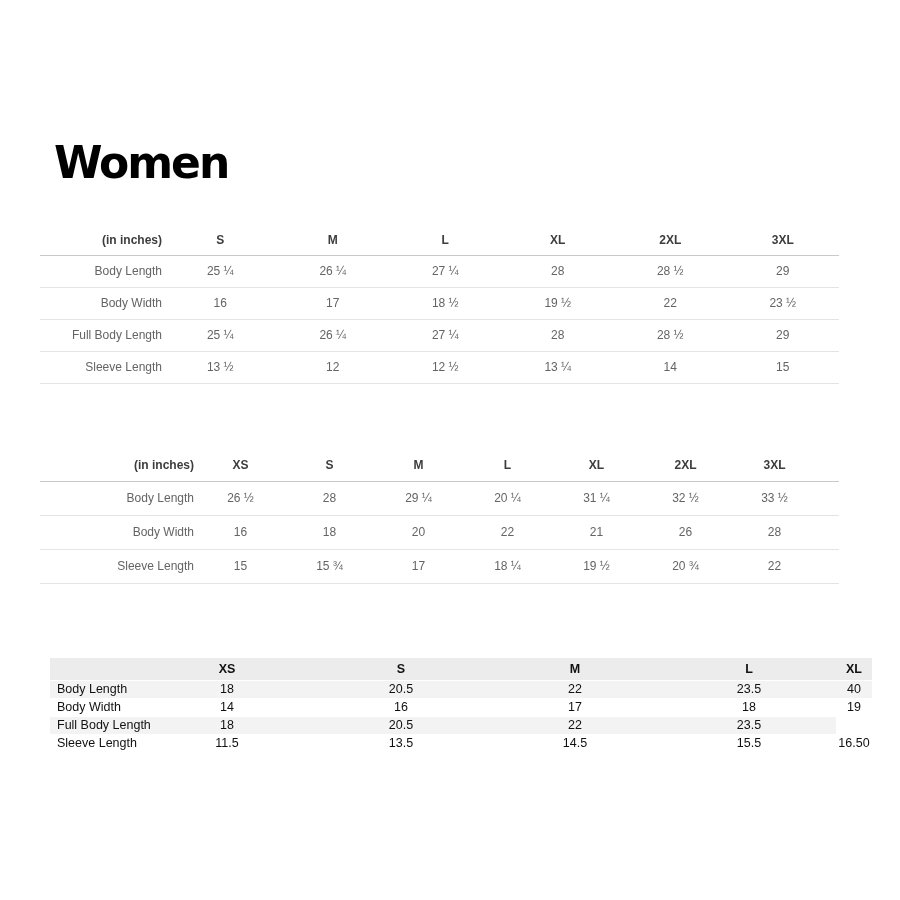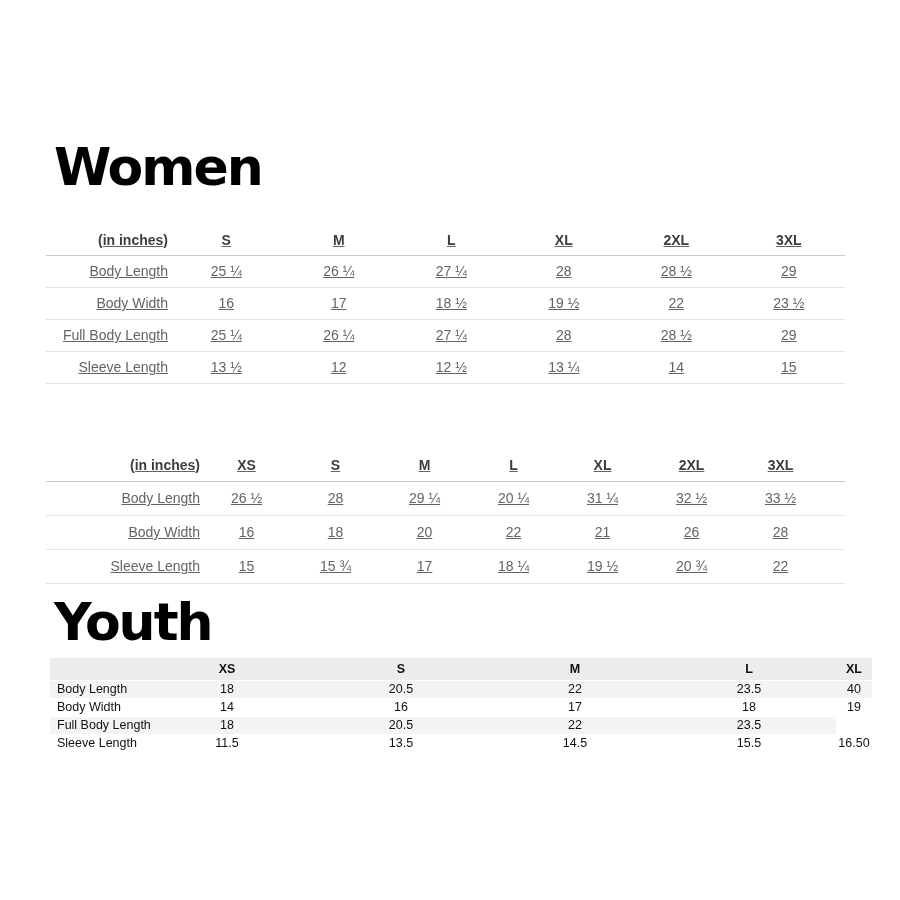--- a/index.html
+++ b/index.html
@@ -1,28 +1,28 @@
 <!DOCTYPE html>
 <html><head>
 <meta charset="utf-8">
 <style>
   html,body{margin:0;padding:0;background:#ffffff;}
   .page{position:relative;width:900px;height:900px;background:#ffffff;overflow:hidden;
         font-family:"Liberation Sans",sans-serif;}
   .title{position:absolute;margin:0;font-family:"DejaVu Sans",sans-serif;font-weight:bold;
-         color:#000000;font-size:52px;line-height:1;letter-spacing:-2px;}
+         color:#000000;font-size:44px;line-height:1;letter-spacing:-2px;}
   #women-title{left:54px;top:141px;}
   #men-title{left:60px;top:376px;}
   #youth-title{left:54px;top:596px;}
 
   table{position:absolute;border-collapse:collapse;table-layout:fixed;}
   td,th{padding:0;text-align:center;white-space:nowrap;overflow:visible;}
 
   
-  .adult-table{left:46px;width:799px;font-size:14px;color:#646464;text-decoration:underline;}
+  .adult-table{left:40px;width:799px;font-size:12px;color:#646464;}
   #women-table{top:225px;}
   #men-table{top:449px;}
   .adult-table th{font-weight:bold;color:#3d3d3d;}
   .adult-table thead tr{border-bottom:1px solid #c9c9c9;}
   .adult-table tbody tr{border-bottom:1px solid #e4e4e4;}
   #women-table thead tr{height:30px;}
   #women-table tbody tr{height:32px;}
   #men-table thead tr{height:32px;}
   #men-table tbody tr{height:34px;}
   .adult-table .lbl{text-align:right;padding-right:2px;}
@@ -160,21 +160,20 @@
         <td>17</td>
         <td>18 ¼</td>
         <td>19 ½</td>
         <td>20 ¾</td>
         <td>22</td>
         <td></td>
       </tr>
     </tbody>
   </table>
 
-  <h1 class="title" id="youth-title">Youth</h1>
 
   <table id="youth-table">
     <colgroup>
       <col style="width:90px">
         <col style="width:174px">
         <col style="width:174px">
       <col style="width:174px">
         <col style="width:174px">
         <col style="width:36px">
     </colgroup>

